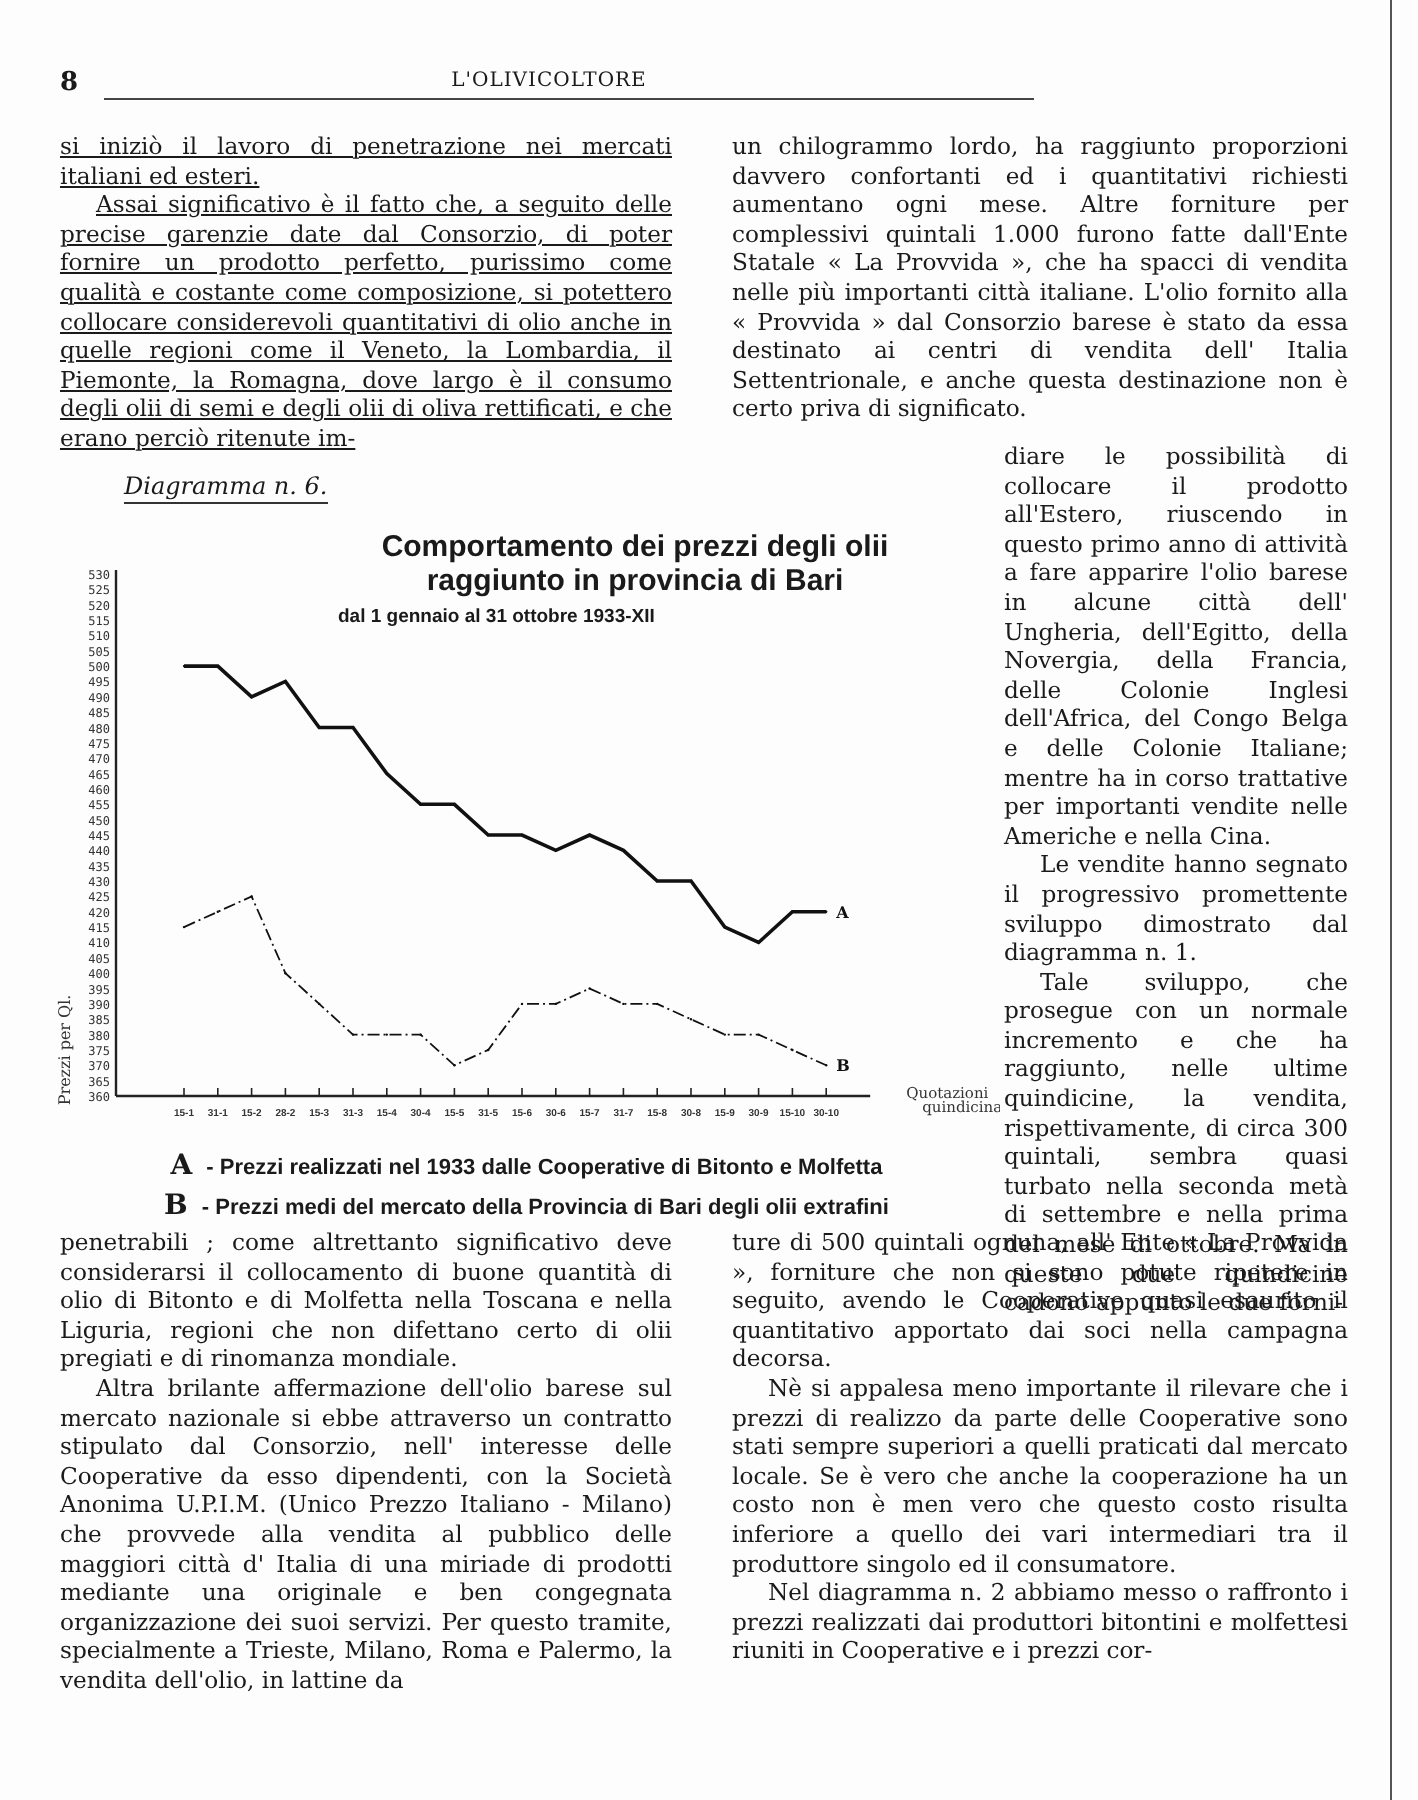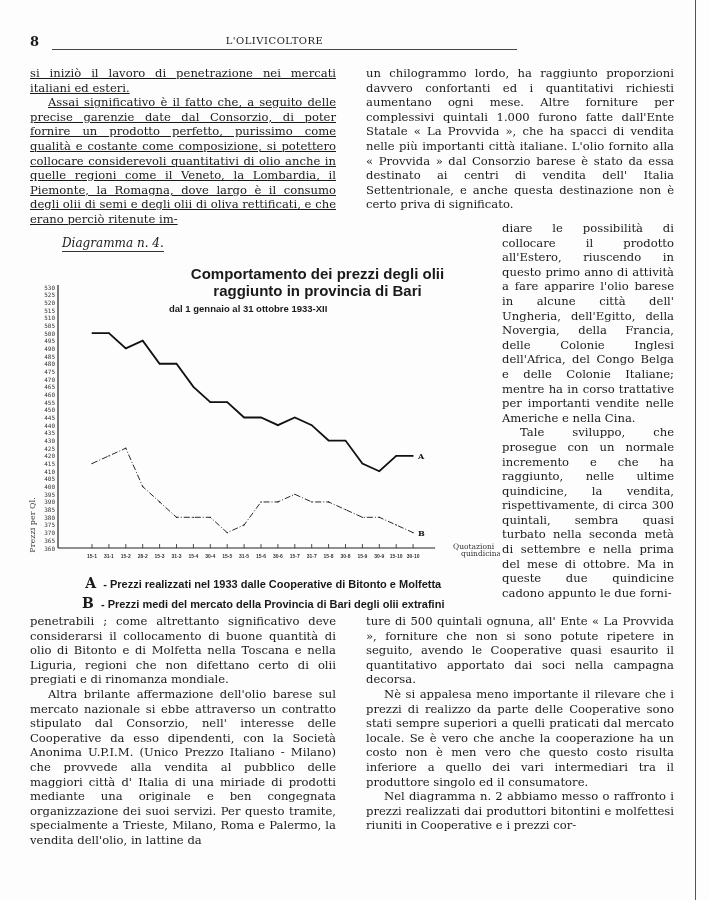--- a/index.html
+++ b/index.html
@@ -38,33 +38,34 @@
 
 <div class="col col-l-top">
     <p>si iniziò il lavoro di penetrazione nei mercati italiani ed esteri.</p>
     <p class="indent">Assai significativo è il fatto che, a seguito delle precise garenzie date dal Consorzio, di poter fornire un prodotto perfetto, purissimo come qualità e costante come composizione, si potettero collocare considerevoli quantitativi di olio anche in quelle regioni come il Veneto, la Lombardia, il Piemonte, la Romagna, dove largo è il consumo degli olii di semi e degli olii di oliva rettificati, e che erano perciò ritenute im-</p>
   </div>
 <div class="col col-r-top">
     <p>un chilogrammo lordo, ha raggiunto proporzioni davvero confortanti ed i quantitativi richiesti aumentano ogni mese. Altre forniture per complessivi quintali 1.000 furono fatte dall'Ente Statale « La Provvida », che ha spacci di vendita nelle più importanti città italiane. L'olio fornito alla « Provvida » dal Consorzio barese è stato da essa destinato ai centri di vendita dell' Italia Settentrionale, e anche questa destinazione non è certo priva di significato.</p>
   </div>
 <div class="col col-r-side">
     <p>diare le possibilità di collocare il prodotto all'Estero, riuscendo in questo primo anno di attività a fare apparire l'olio barese in alcune città dell' Ungheria, dell'Egitto, della Novergia, della Francia, delle Colonie Inglesi dell'Africa, del Congo Belga e delle Colonie Italiane; mentre ha in corso trattative per importanti vendite nelle Americhe e nella Cina.</p>
+    <p class="indent">Le vendite hanno segnato il progressivo promettente sviluppo dimostrato dal diagramma n. 1.</p>
     <p class="indent">Tale sviluppo, che prosegue con un normale incremento e che ha raggiunto, nelle ultime quindicine, la vendita, rispettivamente, di circa 300 quintali, sembra quasi turbato nella seconda metà di settembre e nella prima del mese di ottobre. Ma in queste due quindicine cadono appunto le due forni-</p>
   </div>
 <div class="col col-l-bot">
     <p>penetrabili ; come altrettanto significativo deve considerarsi il collocamento di buone quantità di olio di Bitonto e di Molfetta nella Toscana e nella Liguria, regioni che non difettano certo di olii pregiati e di rinomanza mondiale.</p>
     <p class="indent">Altra brilante affermazione dell'olio barese sul mercato nazionale si ebbe attraverso un contratto stipulato dal Consorzio, nell' interesse delle Cooperative da esso dipendenti, con la Società Anonima U.P.I.M. (Unico Prezzo Italiano - Milano) che provvede alla vendita al pubblico delle maggiori città d' Italia di una miriade di prodotti mediante una originale e ben congegnata organizzazione dei suoi servizi. Per questo tramite, specialmente a Trieste, Milano, Roma e Palermo, la vendita dell'olio, in lattine da</p>
   </div>
 <div class="col col-r-bot">
     <p>ture di 500 quintali ognuna, all' Ente « La Provvida », forniture che non si sono potute ripetere in seguito, avendo le Cooperative quasi esaurito il quantitativo apportato dai soci nella campagna decorsa.</p>
     <p class="indent">Nè si appalesa meno importante il rilevare che i prezzi di realizzo da parte delle Cooperative sono stati sempre superiori a quelli praticati dal mercato locale. Se è vero che anche la cooperazione ha un costo non è men vero che questo costo risulta inferiore a quello dei vari intermediari tra il produttore singolo ed il consumatore.</p>
     <p class="indent">Nel diagramma n. 2 abbiamo messo o raffronto i prezzi realizzati dai produttori bitontini e molfettesi riuniti in Cooperative e i prezzi cor-</p>
   </div>
 
-<div class="fig-label">Diagramma n. 4.</div>
+<div class="fig-label">Diagramma n. 6.</div>
 <div class="chart-title">Comportamento dei prezzi degli olii raggiunto in provincia di Bari</div>
 <div class="chart-sub">dal 1 gennaio al 31 ottobre 1933-XII</div>
 
 <svg class="chart" width="500" height="320" xmlns="http://www.w3.org/2000/svg">
   <g id="yaxis">
       <line x1="58" y1="35" x2="58" y2="298" stroke="#222" stroke-width="1.2"></line>
       <text x="55" y="300.5" text-anchor="end" font-size="6" fill="#333" font-family="DejaVu Sans Mono, monospace">360</text>
       <text x="55" y="292.8235294117647" text-anchor="end" font-size="6" fill="#333" font-family="DejaVu Sans Mono, monospace">365</text>
       <text x="55" y="285.1470588235294" text-anchor="end" font-size="6" fill="#333" font-family="DejaVu Sans Mono, monospace">370</text>
       <text x="55" y="277.47058823529414" text-anchor="end" font-size="6" fill="#333" font-family="DejaVu Sans Mono, monospace">375</text>

